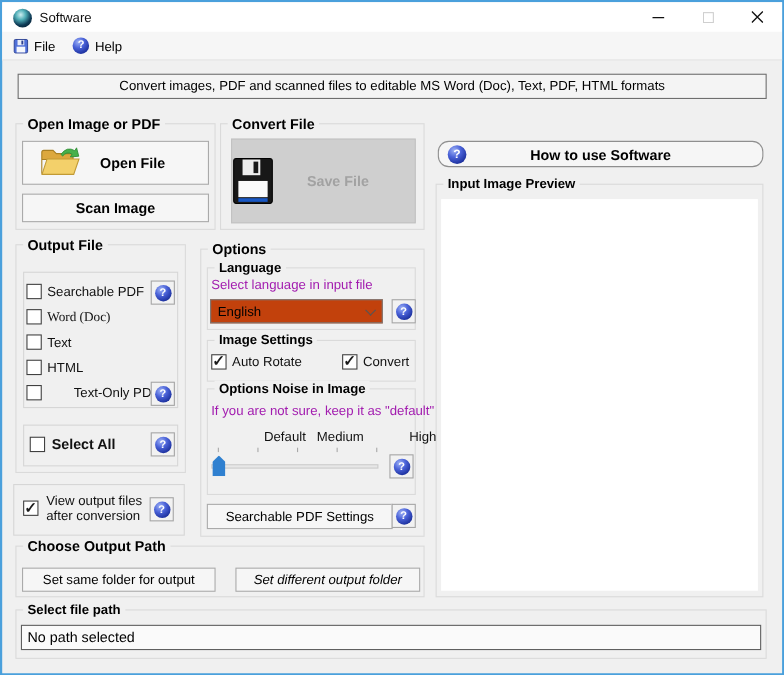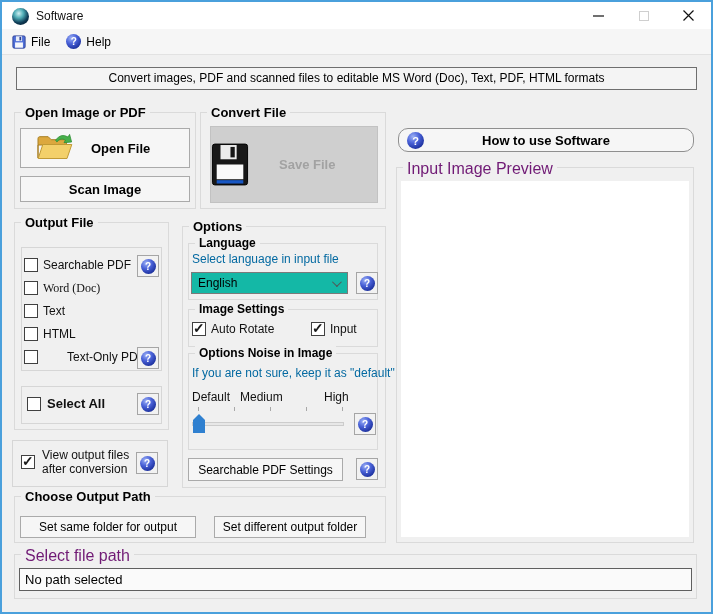--- a/index.html
+++ b/index.html
@@ -33,21 +33,21 @@
     background:#f4f4f4; border:1px solid #6e6e6e; font-family:inherit;
     font-size:12px; color:#000; text-align:center; line-height:21px;
   }
 
   .group { position:absolute; border:1px solid #dadada; }
   .group-label {
     position:absolute; top:-8px; left:6px; background:#f0f0f0; padding:0 4px;
     font-size:13px; font-weight:bold; color:#000; white-space:nowrap;
   }
   .group-label.small { font-size:12px; }
-  .group-label.normal { font-weight:normal; font-size:16px; color:#701a75; }
+  .group-label.normal { font-weight:bold; font-size:12px; color:#000000; }
   .panel { position:absolute; border:1px solid #d6d6d6; }
 
   .btn {
     position:absolute; background:#f6f6f6; border:1px solid #aaaaaa; font-family:inherit;
     font-size:12px; color:#000; display:flex; align-items:center; justify-content:center;
   }
   .btn.bold { font-weight:bold; font-size:13px; }
   .btn.disabled { background:#cfcfcf; border-color:#c2c2c2; color:#a2a2a2; }
 
   .open-file-btn { justify-content:flex-start; padding-left:14px; gap:16px; }
@@ -64,28 +64,28 @@
   .cb.checked::after {
     content:"✓"; position:absolute; left:0px; top:-3px;
     font-size:14px; font-weight:bold; color:#1a1a1a;
   }
   .cb-label { position:absolute; font-size:12px; color:#111; white-space:nowrap; }
   .cb-label.bold { font-weight:bold; font-size:13px; }
 
   .preview-area { position:absolute; left:401px; top:181px; width:288px; height:356px; background:#ffffff; }
 
   .dropdown {
-    position:absolute; left:191px; top:272px; width:157px; height:22px; background:#14b8a6;
+    position:absolute; left:191px; top:272px; width:157px; height:22px; background:#c2410c;
     border:1px solid #7a7a7a; display:flex; align-items:center; justify-content:space-between;
     padding:0 8px 0 6px; font-size:12px; color:#000;
   }
   .chev { width:7px; height:7px; border-right:1.5px solid #555; border-bottom:1.5px solid #555; transform:rotate(45deg) translateY(-2px); }
 
-  .hint-text { position:absolute; font-size:12px; color:#0369a1; white-space:nowrap; }
-  .slider-label { position:absolute; top:390px; font-size:12px; color:#111; }
+  .hint-text { position:absolute; font-size:12px; color:#a21caf; white-space:nowrap; }
+  .slider-label { position:absolute; top:390px; font-size:12px; color:#111;margin-left:48px; }
   .tick { position:absolute; top:407px; width:1px; height:4px; background:#a8a8a8; }
   .track { position:absolute; left:192px; top:422px; width:152px; height:4px; background:#e7e7e7; border:1px solid #cccccc; }
   .thumb {
     position:absolute; left:193px; top:414px; width:12px; height:19px; background:#2f80d0;
     clip-path: polygon(0 32%, 50% 0, 100% 32%, 100% 100%, 0 100%);
   }
 
   .pathfield {
     position:absolute; left:19px; top:568px; width:673px; height:23px;
     background:#fafafa; border:1px solid #5f5f5f; font-size:13px; color:#000;
@@ -223,41 +223,41 @@
   <button class="qbtn" style="left:356px; top:272px;">
       <span class="help-circle"></span>
     </button>
 
   <div class="group" style="left:188px; top:309px; width:190px; height:38px;">
     <span class="group-label small">Image Settings</span>
   </div>
   <span class="cb checked" style="left:192px; top:322px;"></span>
   <span class="cb-label" style="left:211px; top:322px;">Auto Rotate</span>
   <span class="cb checked" style="left:311px; top:322px;"></span>
-  <span class="cb-label" style="left:330px; top:322px;">Input</span>
+  <span class="cb-label" style="left:330px; top:322px;">Convert</span>
 
   <div class="group" style="left:188px; top:353px; width:190px; height:97px;">
     <span class="group-label small">Options Noise in Image</span>
   </div>
   <span class="hint-text" style="left:192px; top:366px;">If you are not sure, keep it as "default"</span>
   <span class="slider-label" style="left:192px;">Default</span>
   <span class="slider-label" style="left:240px;">Medium</span>
   <span class="slider-label" style="left:324px;">High</span>
   <span class="tick" style="left:198px;"></span>
   <span class="tick" style="left:234px;"></span>
   <span class="tick" style="left:270px;"></span>
   <span class="tick" style="left:306px;"></span>
   <span class="tick" style="left:342px;"></span>
   <div class="track"></div>
   <div class="thumb"></div>
   <button class="qbtn" style="left:354px; top:413px;">
       <span class="help-circle"></span>
     </button>
 
-  <button class="btn" style="left:188px; top:458px; width:155px; height:23px;">
+  <button class="btn" style="left:188px; top:458px; width:169px; height:23px;">
     <span>Searchable PDF Settings</span>
   </button>
   <button class="qbtn" style="left:356px; top:458px;">
       <span class="help-circle"></span>
     </button>
 
   <div class="panel" style="left:12px; top:440px; width:156px; height:47px;"></div>
   <span class="cb checked" style="left:21px; top:455px;"></span>
   <span class="cb-label" style="left:42px; top:448px; line-height:14px;">
     <span>View output files</span><br>
@@ -266,21 +266,21 @@
   <button class="qbtn" style="left:136px; top:452px;">
       <span class="help-circle"></span>
     </button>
 
   <div class="group" style="left:14px; top:496px; width:372px; height:47px;">
     <span class="group-label">Choose Output Path</span>
   </div>
   <button class="btn" style="left:20px; top:516px; width:176px; height:22px;">
     <span>Set same folder for output</span>
   </button>
-  <button class="btn" style="left:214px; top:516px; width:152px; height:22px;">
+  <button class="btn" style="left:214px; top:516px; width:168px; height:22px;font-style:italic;">
     <span>Set different output folder</span>
   </button>
 
   <div class="group" style="left:14px; top:554px; width:683px; height:45px;">
     <span class="group-label normal">Select file path</span>
   </div>
   <div class="pathfield">No path selected</div>
 
 </div>
 

